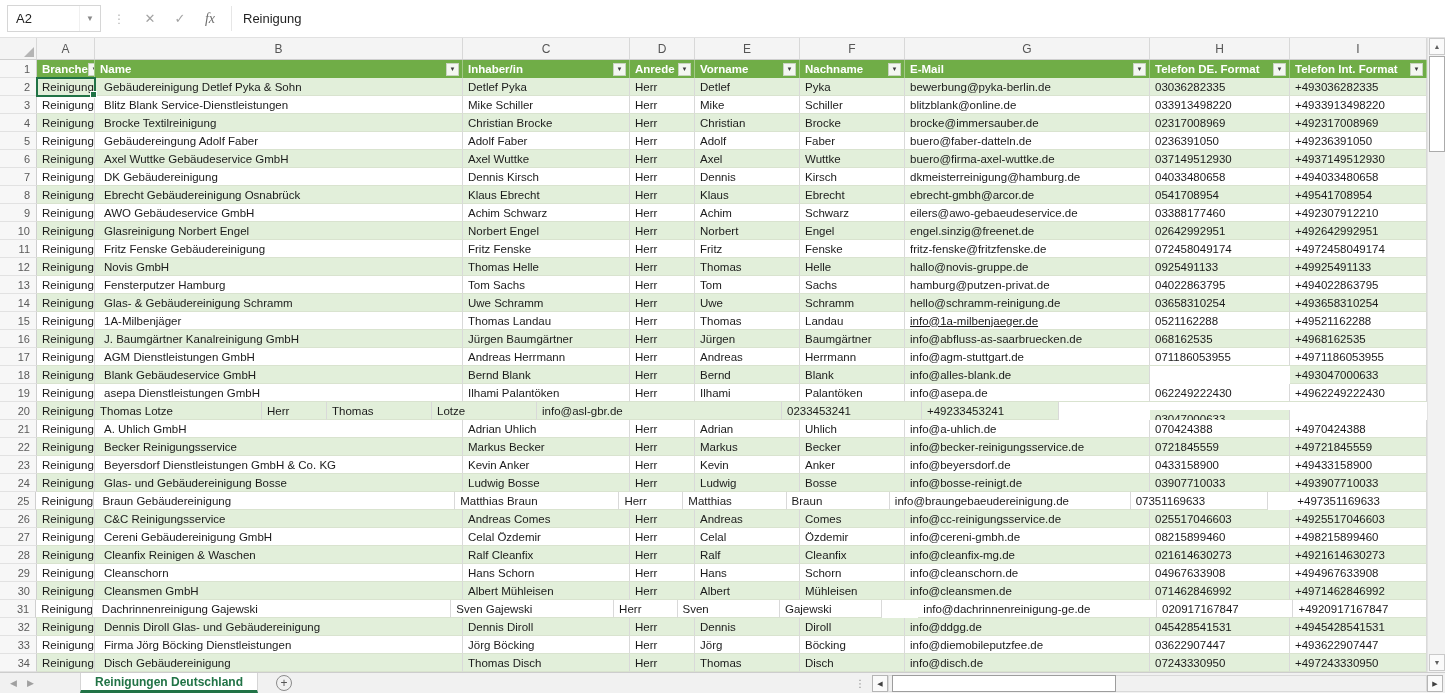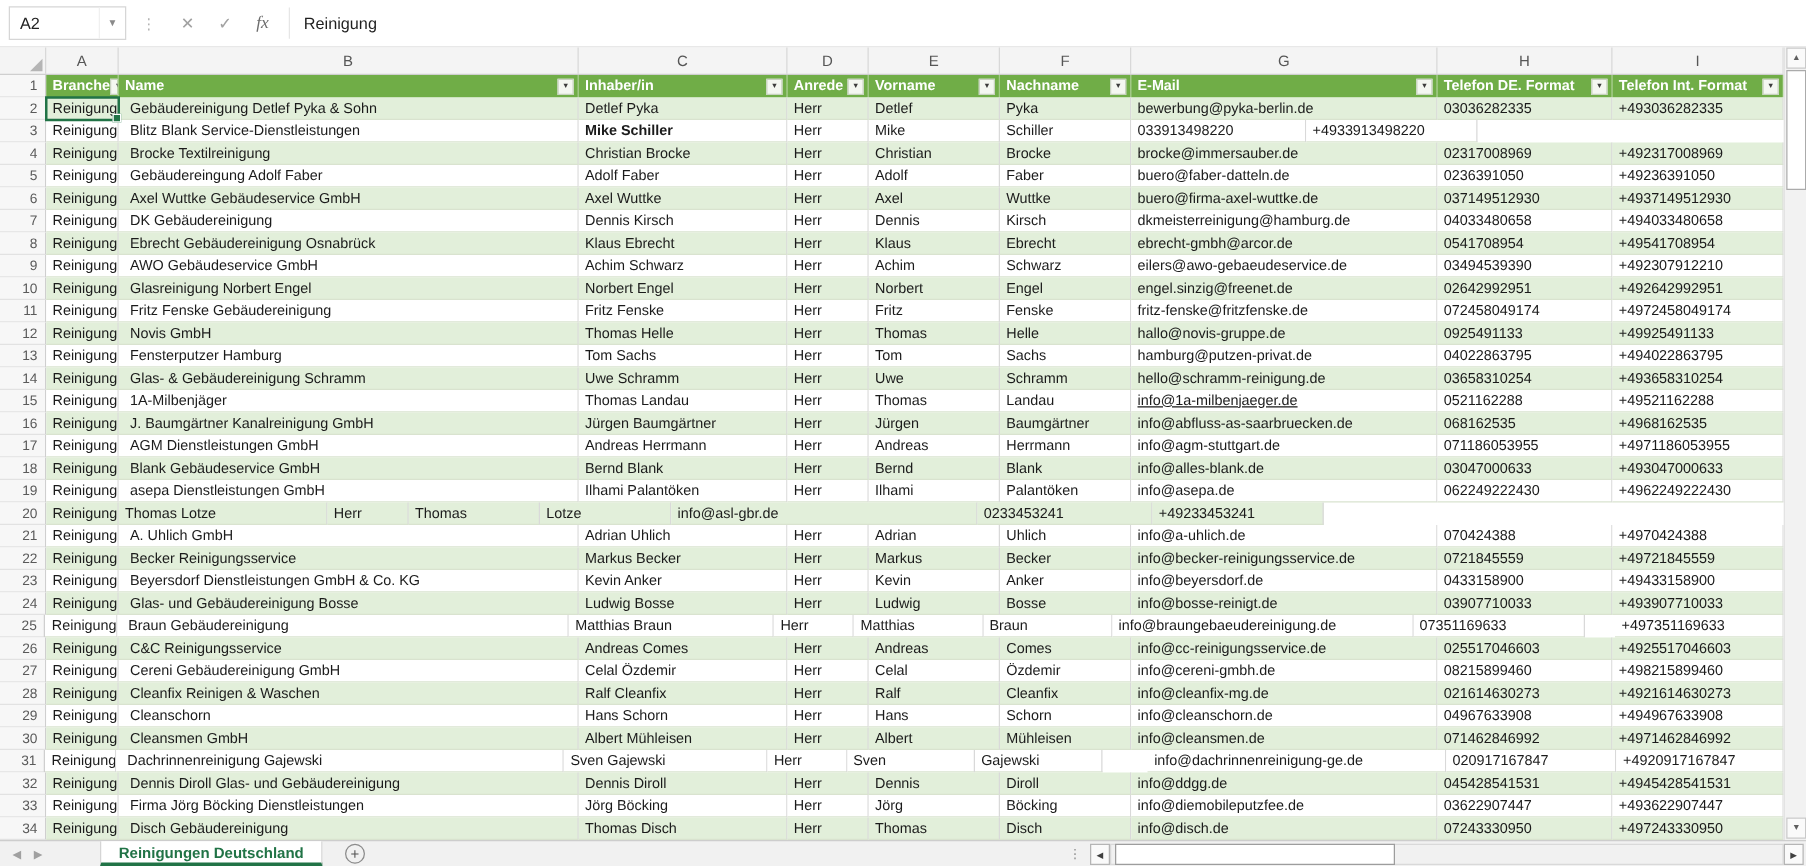--- a/index.html
+++ b/index.html
@@ -169,24 +169,25 @@
           <div class="cell band" style="width: 105px;">Detlef</div>
           <div class="cell band" style="width: 105px;">Pyka</div>
           <div class="cell band" style="width: 245px;">bewerbung@pyka-berlin.de</div>
           <div class="cell band" style="width: 140px;">03036282335</div>
           <div class="cell band" style="width: 137px;">+493036282335</div>
         </div>
         <div class="row">
           <div class="rownum">3</div>
           <div class="cell" style="width: 58px;">Reinigung</div>
           <div class="cell name-col" style="width: 368px;">Blitz Blank Service-Dienstleistungen</div>
-          <div class="cell" style="width: 167px; font-weight: bold;">Mike Schiller</div>
+          <div class="cell" style="width: 167px;">Mike Schiller</div>
           <div class="cell" style="width: 65px;">Herr</div>
           <div class="cell" style="width: 105px;">Mike</div>
           <div class="cell" style="width: 105px;">Schiller</div>
+          <div class="cell" style="width: 245px;">blitzblank@online.de</div>
           <div class="cell" style="width: 140px;">033913498220</div>
           <div class="cell" style="width: 137px; text-align: right;">+4933913498220</div>
         </div>
         <div class="row">
           <div class="rownum">4</div>
           <div class="cell band" style="width: 58px;">Reinigung</div>
           <div class="cell band name-col" style="width: 368px;">Brocke Textilreinigung</div>
           <div class="cell band" style="width: 167px;">Christian Brocke</div>
           <div class="cell band" style="width: 65px;">Herr</div>
           <div class="cell band" style="width: 105px;">Christian</div>
@@ -245,21 +246,21 @@
         </div>
         <div class="row">
           <div class="rownum">9</div>
           <div class="cell" style="width: 58px;">Reinigung</div>
           <div class="cell name-col" style="width: 368px;">AWO Gebäudeservice GmbH</div>
           <div class="cell" style="width: 167px;">Achim Schwarz</div>
           <div class="cell" style="width: 65px;">Herr</div>
           <div class="cell" style="width: 105px;">Achim</div>
           <div class="cell" style="width: 105px;">Schwarz</div>
           <div class="cell" style="width: 245px;">eilers@awo-gebaeudeservice.de</div>
-          <div class="cell" style="width: 140px;">03494539390</div>
+          <div class="cell" style="width: 140px;">03388177460</div>
           <div class="cell" style="width: 137px;">+492307912210</div>
         </div>
         <div class="row">
           <div class="rownum">10</div>
           <div class="cell band" style="width: 58px;">Reinigung</div>
           <div class="cell band name-col" style="width: 368px;">Glasreinigung Norbert Engel</div>
           <div class="cell band" style="width: 167px;">Norbert Engel</div>
           <div class="cell band" style="width: 65px;">Herr</div>
           <div class="cell band" style="width: 105px;">Norbert</div>
           <div class="cell band" style="width: 105px;">Engel</div>
@@ -353,21 +354,21 @@
         </div>
         <div class="row">
           <div class="rownum">18</div>
           <div class="cell band" style="width: 58px;">Reinigung</div>
           <div class="cell band name-col" style="width: 368px;">Blank Gebäudeservice GmbH</div>
           <div class="cell band" style="width: 167px;">Bernd Blank</div>
           <div class="cell band" style="width: 65px;">Herr</div>
           <div class="cell band" style="width: 105px;">Bernd</div>
           <div class="cell band" style="width: 105px;">Blank</div>
           <div class="cell band" style="width: 245px;">info@alles-blank.de</div>
-          <div class="cell band" style="width: 140px;">03047000633</div>
+          <div class="cell band" style="width: 140px; margin-top: 44px;">03047000633</div>
           <div class="cell band" style="width: 137px;">+493047000633</div>
         </div>
         <div class="row">
           <div class="rownum">19</div>
           <div class="cell" style="width: 58px;">Reinigung</div>
           <div class="cell name-col" style="width: 368px;">asepa Dienstleistungen GmbH</div>
           <div class="cell" style="width: 167px;">Ilhami Palantöken</div>
           <div class="cell" style="width: 65px;">Herr</div>
           <div class="cell" style="width: 105px;">Ilhami</div>
           <div class="cell" style="width: 105px;">Palantöken</div>

